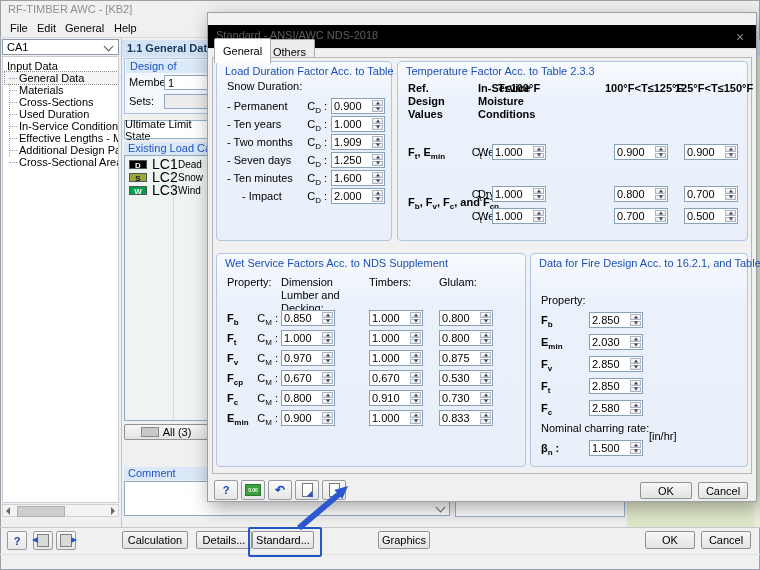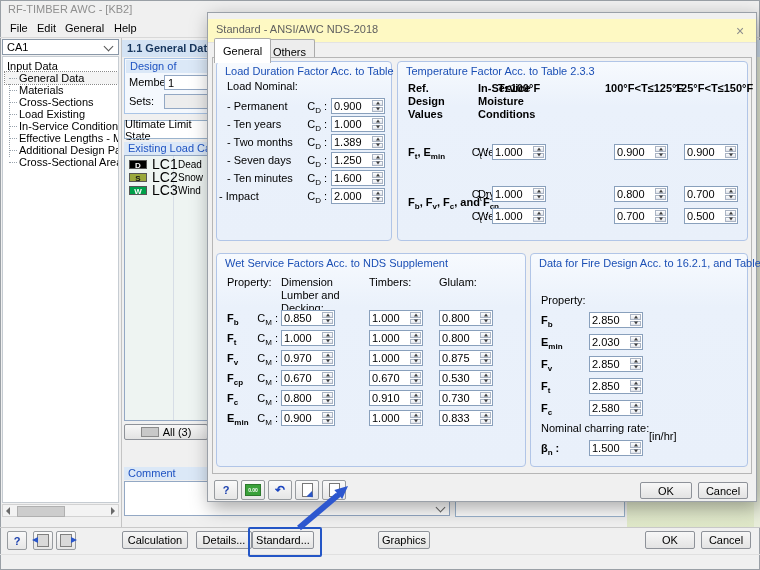--- a/index.html
+++ b/index.html
@@ -53,21 +53,21 @@
         border:1px solid #93a8c4;box-sizing:border-box}
   .lcrow{position:absolute;left:1px;height:13px;width:300px}
   .lctag{position:absolute;left:3px;top:2px;width:18px;height:9px;font-size:8px;font-weight:bold;
         text-align:center;line-height:9px;border:1px solid #555;box-sizing:border-box}
   .lc-d{background:#000;color:#fff}.lc-s{background:#9aa83b;color:#141414}.lc-w{background:#00a04a;color:#fff}
   .lcid{position:absolute;left:26px;top:0;line-height:13px;font-size:14px}
   .lcnm{position:absolute;left:52px;top:0;line-height:13px;font-size:10px}
   
   #dlg{position:absolute;left:207px;top:12px;width:548px;height:488px;background:#f0f0f0;
        border:1px solid #9aa0a8;box-sizing:content-box;box-shadow:3px 6px 18px rgba(0,0,0,.35)}
-  .dtitle{position:absolute;left:0;top:6px;width:100%;height:23px;background:#fef9c3;border-bottom:1px solid #e3e3e3}
+  .dtitle{position:absolute;left:0;top:12px;width:100%;height:23px;background:#000000;border-bottom:1px solid #e3e3e3}
   .dtxt{position:absolute;left:8px;top:4px;color:#5f5f5f}
   .dclose{position:absolute;right:0;top:0;width:32px;height:23px;display:flex;align-items:center;
        justify-content:center;color:#8c8c8c;font-size:14px}
   .tab{position:absolute;height:18px;top:26px;background:#ededed;border:1px solid #ababab;
        border-bottom:none;border-radius:2px 2px 0 0;display:flex;align-items:center;
        padding:12px 8px;box-sizing:border-box}
   .tab.active{top:25px;height:20px;background:#fff;z-index:3}
   .page{position:absolute;left:4px;top:44px;width:540px;height:417px;background:#f1f1f1;
        border:1px solid #b6b6b6;box-sizing:border-box;z-index:1}
   .grp{position:absolute;background:linear-gradient(#f7fafe,#eaf1fb 25%,#e9f0fa);
@@ -113,21 +113,21 @@
   <span>CA1</span>
   <span class="caret" style="right:6px;top:3px"></span>
 </div>
 
 <div class="tree">
   <div class="troot">Input Data</div>
   <div class="tkids">
     <div class="ti sel">General Data</div>
     <div class="ti">Materials</div>
     <div class="ti">Cross-Sections</div>
-    <div class="ti">Load Existing</div>
+    <div class="ti">Used Duration</div>
     <div class="ti">In-Service Conditions - Members</div>
     <div class="ti">Effective Lengths - Members</div>
     <div class="ti">Additional Design Parameters</div>
     <div class="ti">Cross-Sectional Area Reduction</div>
   </div>
 </div>
 
 <div class="hscroll">
   <span class="sarr" style="left:3px;border-right:4px solid #6a6a6a"></span>
   <span class="thumb"></span>
@@ -217,21 +217,21 @@
         <span>×</span>
       </span>
   </div>
 
   <div class="tab active" style="left:6px">General</div>
   <div class="tab" style="left:56px">Others</div>
   <div class="page"></div>
 
   <div class="grp" style="left:8px;top:48px;width:176px;height:180px">
     <div class="gt">Load Duration Factor Acc. to Table 2.3.2</div>
-    <div class="lb" style="left:10px;top:18px">Load Nominal:</div>
+    <div class="lb" style="left:10px;top:18px">Snow Duration:</div>
 
     <div class="lb" style="left:10px;top:38px">- Permanent</div>
     <div class="sym" style="left:78px;top:38px;width:32px"><span>C</span><sub>D</sub><span class="cl">:</span></div>
     <div class="sp" style="left:114px;top:36px">
         <span class="v">0.900</span>
         <span class="ud">
           <i class="u"></i>
           <i class="d"></i>
         </span>
       </div>
@@ -242,21 +242,21 @@
         <span class="v">1.000</span>
         <span class="ud">
           <i class="u"></i>
           <i class="d"></i>
         </span>
       </div>
 
     <div class="lb" style="left:10px;top:74px">- Two months</div>
     <div class="sym" style="left:78px;top:74px;width:32px"><span>C</span><sub>D</sub><span class="cl">:</span></div>
     <div class="sp" style="left:114px;top:72px">
-        <span class="v">1.389</span>
+        <span class="v">1.909</span>
         <span class="ud">
           <i class="u"></i>
           <i class="d"></i>
         </span>
       </div>
 
     <div class="lb" style="left:10px;top:92px">- Seven days</div>
     <div class="sym" style="left:78px;top:92px;width:32px"><span>C</span><sub>D</sub><span class="cl">:</span></div>
     <div class="sp" style="left:114px;top:90px">
         <span class="v">1.250</span>
@@ -269,21 +269,21 @@
     <div class="lb" style="left:10px;top:110px">- Ten minutes</div>
     <div class="sym" style="left:78px;top:110px;width:32px"><span>C</span><sub>D</sub><span class="cl">:</span></div>
     <div class="sp" style="left:114px;top:108px">
         <span class="v">1.600</span>
         <span class="ud">
           <i class="u"></i>
           <i class="d"></i>
         </span>
       </div>
 
-    <div class="lb" style="left:2px;top:128px">- Impact</div>
+    <div class="lb" style="left:25px;top:128px">- Impact</div>
     <div class="sym" style="left:78px;top:128px;width:32px"><span>C</span><sub>D</sub><span class="cl">:</span></div>
     <div class="sp" style="left:114px;top:126px">
         <span class="v">2.000</span>
         <span class="ud">
           <i class="u"></i>
           <i class="d"></i>
         </span>
       </div>
   </div>
 

